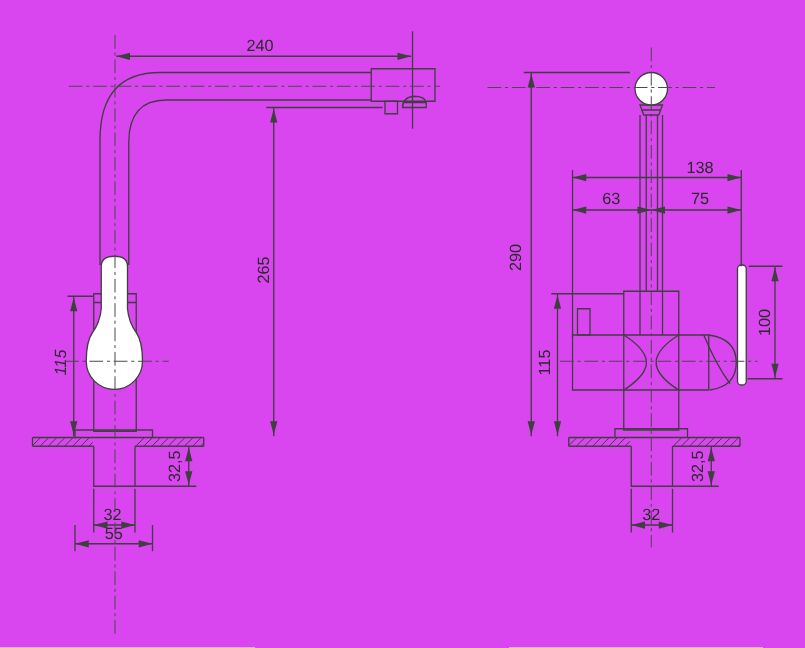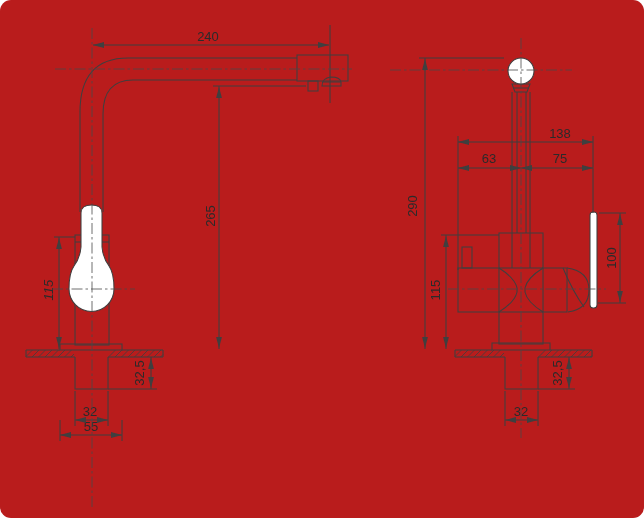--- a/index.html
+++ b/index.html
@@ -1,16 +1,16 @@
 <!DOCTYPE html>
 <html><head>
 <meta charset="utf-8">
 <style>
   html,body{margin:0;padding:0;background:#ffffff;}
-  #canvas{width:644px;height:518px;background:#b91c1c;position:relative;overflow:hidden;border-radius:11px;}
+  #canvas{width:644px;height:518px;background:#d946ef;position:relative;overflow:hidden;}
   svg{display:block;}
   svg *{vector-effect:non-scaling-stroke;}
   path,rect,circle,line,polyline{fill:none;stroke:#3f3f3f;stroke-width:1.05;stroke-linecap:butt;}
   .thin{stroke-width:.75;}
   .hatch line{stroke-width:.8;}
   .cl{stroke-width:.8;stroke-dasharray:11 3 2.5 3;stroke:#4a4a4a;}
   .white{fill:#ffffff;}
   .ah{fill:#3f3f3f;stroke:none;}
   text.dim{font-family:"Liberation Sans",sans-serif;font-size:13px;fill:#2b2b2b;stroke:none;}
   .it{font-style:italic;}

